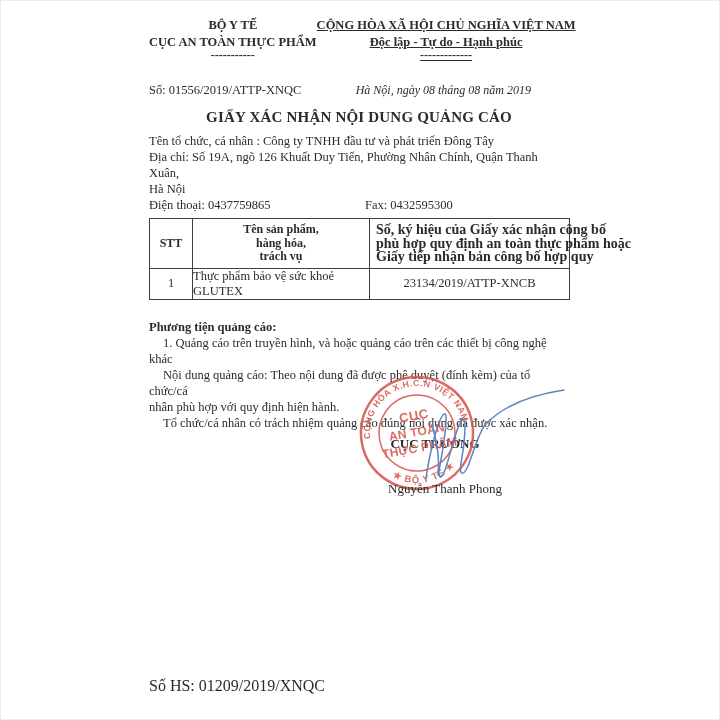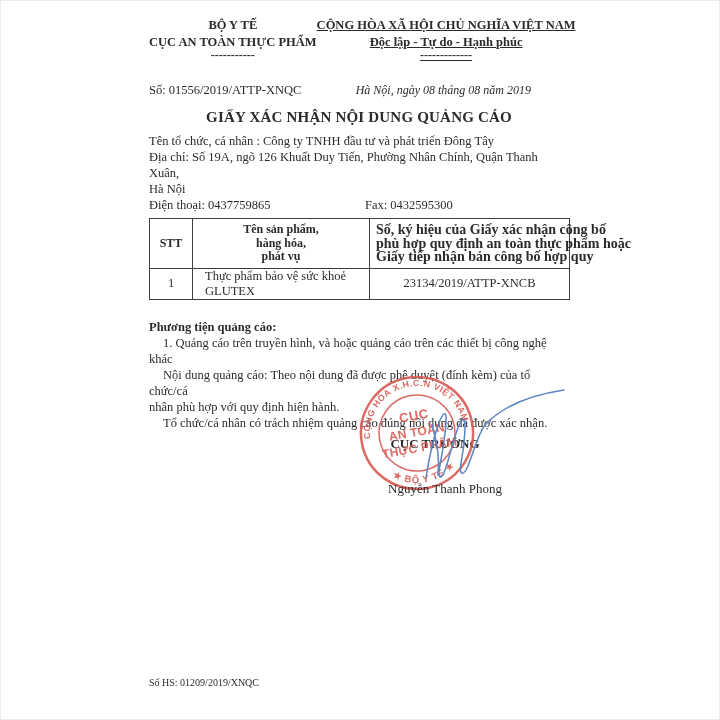--- a/index.html
+++ b/index.html
@@ -26,39 +26,39 @@
   .info{margin-top:6px;}
   .phone-row{display:flex;}
   .phone{width:216px;}
 
   table{border-collapse:collapse;margin-top:5px;width:420px;table-layout:fixed;}
   th,td{border:1px solid var(--color-border,#3f3f3f);padding:0;}
   th{font-weight:bold;font-size:12px;line-height:13.5px;padding:4px 6px;vertical-align:middle;}
   .th3 div{font-size:14px;line-height:13.5px;white-space:nowrap;text-align:center;}
   td{font-size:12.5px;height:27px;vertical-align:middle;}
   td.c-stt,td.c-cert{text-align:center;}
-  td.c-product{padding-left:12px;font-family:Liberation Serif, serif;}
+  td.c-product{padding-left:0;font-family:Liberation Serif, serif;}
 
   .media-label{font-weight:bold;margin-top:19px;}
   .indent{text-indent:14px;}
   .bold{font-weight:normal;}
   .director{font-weight:bold;font-size:13px;width:180px;margin-left:196px;text-align:center;margin-top:4px;line-height:17px;}
 
   .stamp-svg{position:absolute;left:341px;top:357px;opacity:.9;}
   .stamp-svg circle{fill:none;stroke:var(--color-stamp,#d85a52);}
   .stamp-svg text{fill:var(--color-stamp,#d85a52);font-family:"Liberation Sans",sans-serif;font-weight:bold;}
   .arc-top{font-size:8.8px;letter-spacing:.6px;}
   .arc-bottom{font-size:9.5px;letter-spacing:.8px;}
   .stamp-c1{font-size:13px;letter-spacing:.5px;}
   .stamp-c2{font-size:12px;letter-spacing:.3px;}
   .sig-svg{position:absolute;left:325px;top:352px;}
   .sig-svg path{fill:none;stroke:var(--color-ink,#5b84c4);stroke-width:1.5;stroke-linecap:round;}
 
   .signer{position:absolute;left:344px;top:480px;width:200px;text-align:center;font-size:13px;}
-  .footer{position:absolute;left:148px;top:676px;font-size:10px;}
+  .footer{position:absolute;left:148px;top:676px;font-size:16px;}
 </style>
 </head>
 <body>
 
 <div class="page">
   <div class="content">
 
     <div class="gov-header">
       <div class="gov-left">
         <div class="gov-line">BỘ Y TẾ</div>
@@ -93,21 +93,21 @@
           <col style="width:43px">
           <col style="width:177px">
           <col style="width:200px">
         </colgroup>
       <tbody>
           <tr>
         <th>STT</th>
         <th>
           <div>Tên sản phẩm,</div>
           <div>hàng hóa,</div>
-          <div>phát vụ</div>
+          <div>trách vụ</div>
         </th>
         <th class="th3">
           <div>Số, ký hiệu của Giấy xác nhận công bố</div>
           <div>phù hợp quy định an toàn thực phẩm hoặc</div>
           <div>Giấy tiếp nhận bản công bố hợp quy</div>
         </th>
       </tr>
       <tr>
         <td class="c-stt">1</td>
         <td class="c-product">Thực phẩm bảo vệ sức khoẻ GLUTEX</td>

